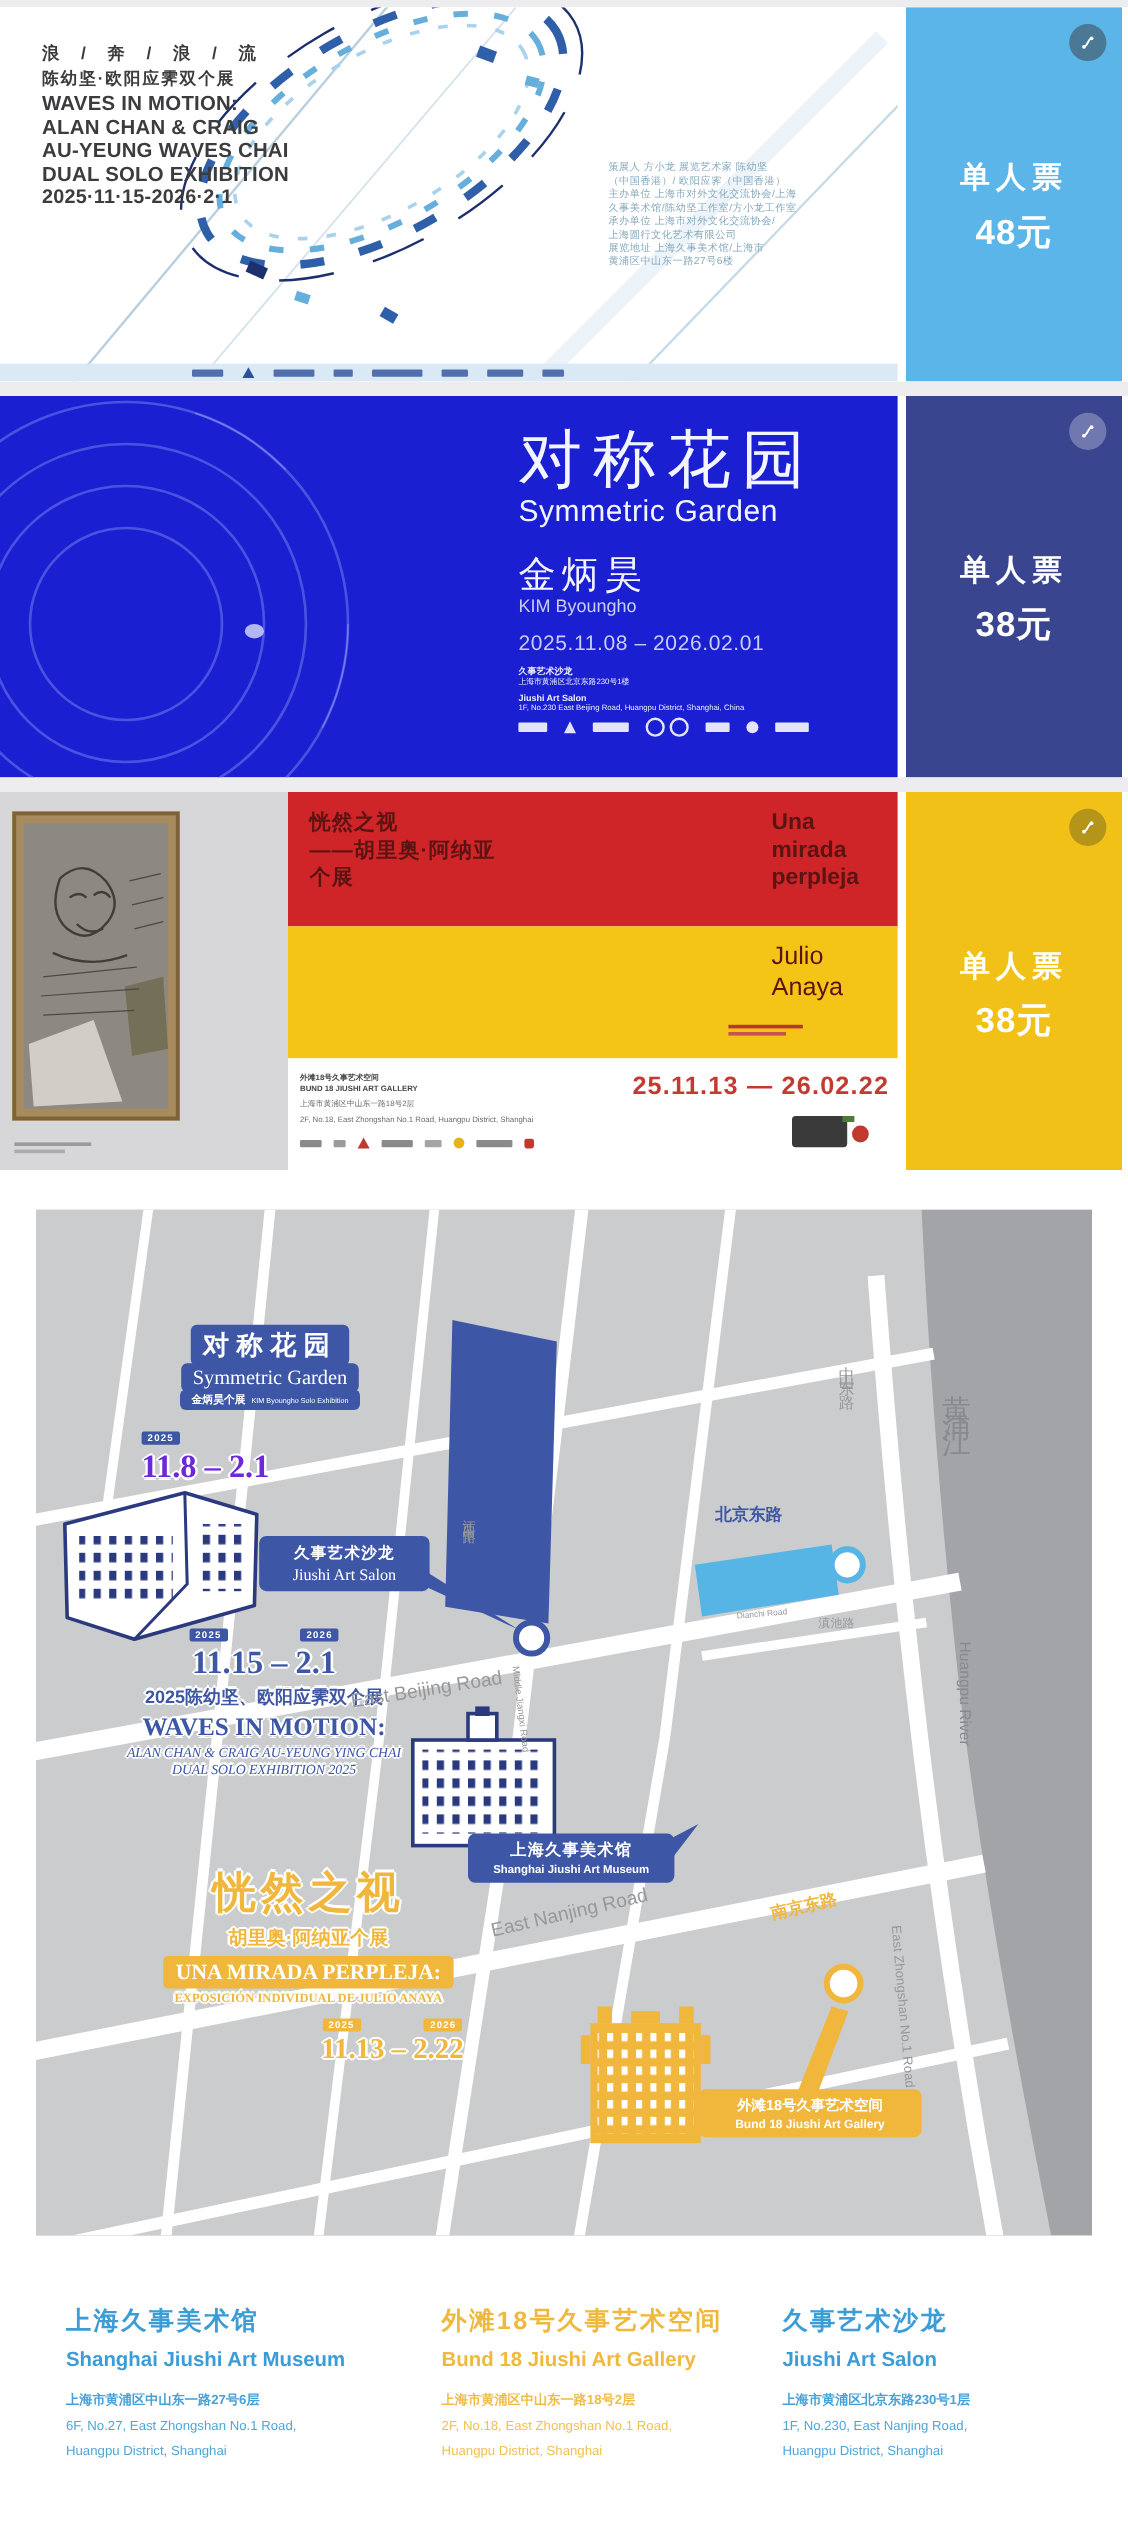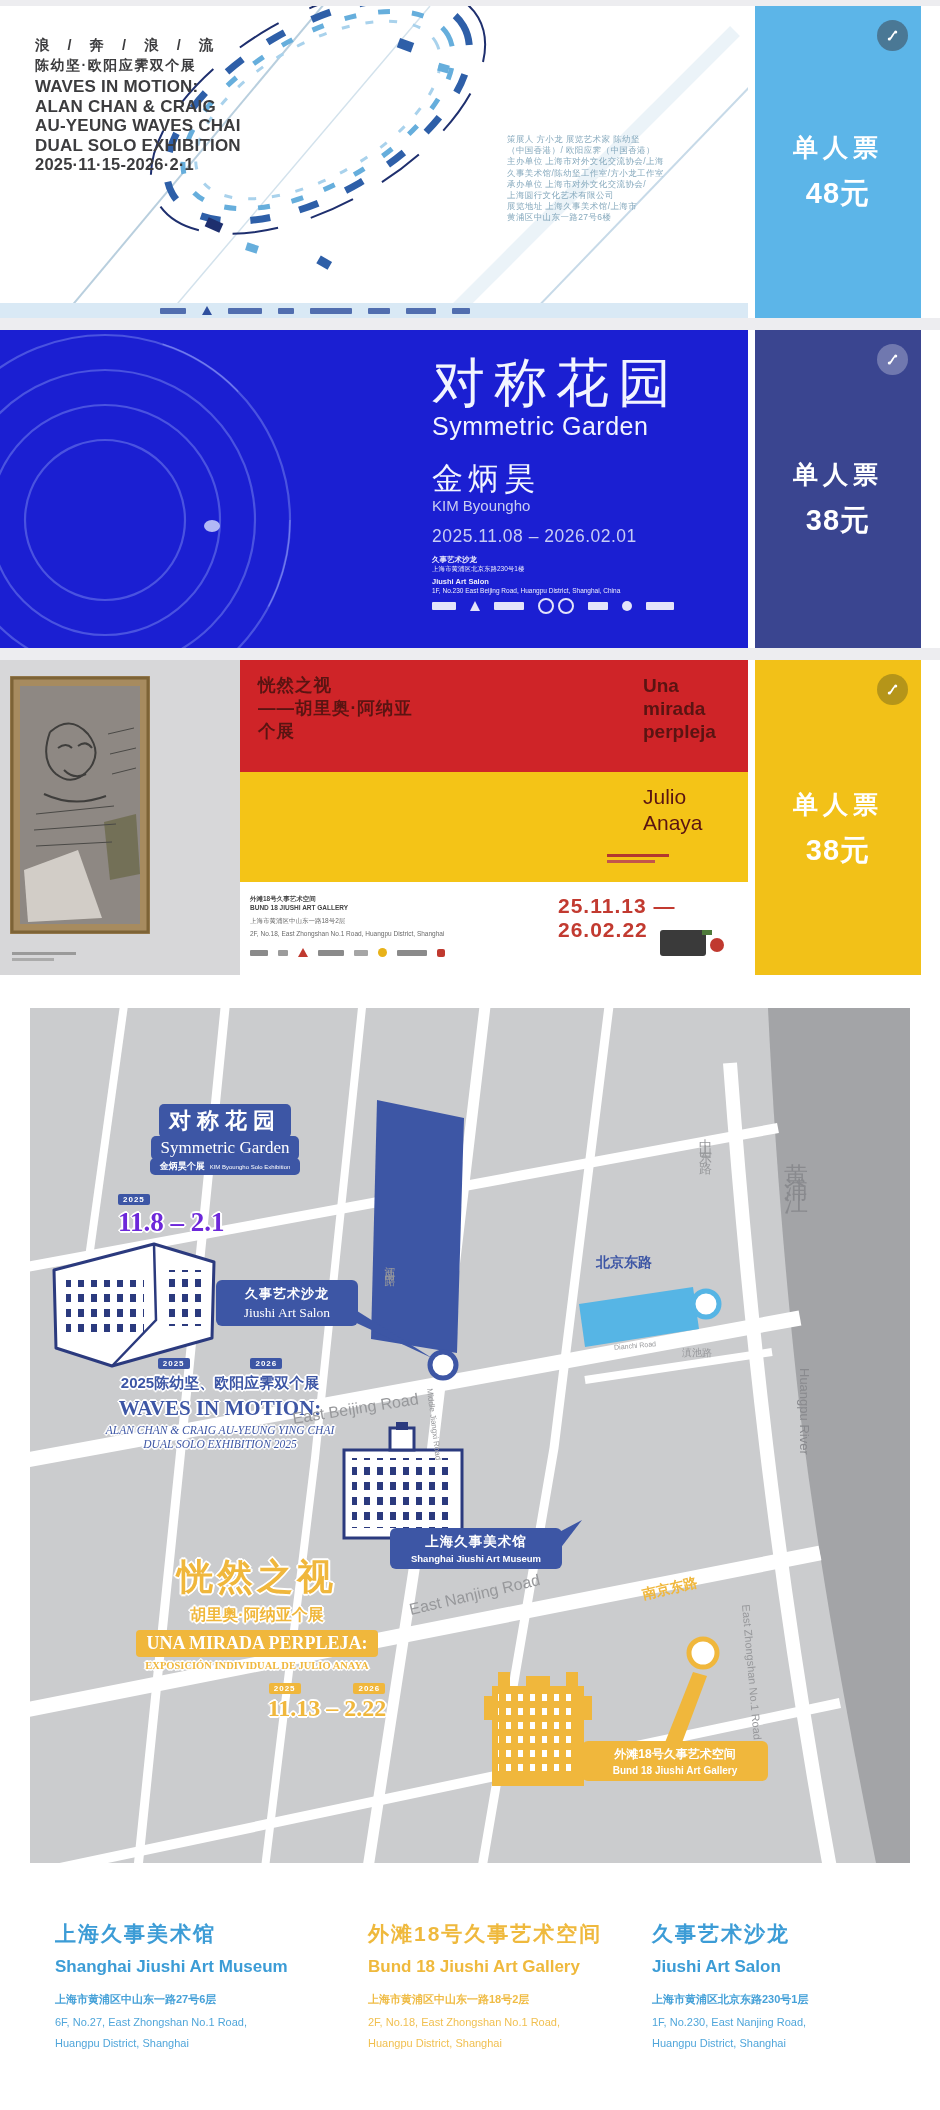--- a/index.html
+++ b/index.html
@@ -2,21 +2,21 @@
 <html><head>
 <meta charset="utf-8">
 <style>
   html,body{margin:0;padding:0;background:#fff;}
   body{font-family:"Liberation Sans","DejaVu Sans",sans-serif;}
   #app{position:relative;width:940px;height:2110px;background:#fff;overflow:hidden;}
   .abs{position:absolute;}
   .sf{font-family:"Liberation Serif","DejaVu Serif",serif;}
   .gapbar{position:absolute;left:0;width:940px;background:#EDEDF0;}
   .ticket{position:absolute;left:0;width:940px;overflow:hidden;}
-  .price{position:absolute;left:755px;width:166px;top:0;color:#fff;text-align:center;}
+  .price{position:absolute;left:755px;width:180px;top:0;color:#fff;text-align:center;}
   .price .pl{font-size:25px;letter-spacing:5px;font-weight:600;}
   .price .pv{font-size:29px;font-weight:bold;margin-top:10px;letter-spacing:1px;}
   .share{position:absolute;top:14px;right:13px;width:31px;height:31px;border-radius:50%;display:flex;align-items:center;justify-content:center;}
   .share svg{width:17px;height:17px;}
   
   .t1-left{position:absolute;left:0;top:0;width:748px;height:312px;background:#fff;}
   .t1t{position:absolute;left:35px;top:30px;color:#3C3C3E;font-weight:800;}
   .t1t div{font-size:17px;line-height:19.5px;letter-spacing:0.2px;}
   .t1t div:nth-child(1){font-size:14.5px;letter-spacing:7px;}
   .t1t div:nth-child(2){font-size:14px;letter-spacing:1.5px;margin-bottom:2px;}
@@ -234,21 +234,21 @@
       <div class="abs" style="left:367px;top:82px;width:62px;height:3px;background:#B3372E;"></div>
       <div class="abs" style="left:367px;top:88px;width:48px;height:3px;background:#C2554C;"></div>
     </div>
     <div class="t3-white">
       <div class="t3i">
         <div class="b">外滩18号久事艺术空间</div>
         <div class="b" style="margin-bottom:4px;">BUND 18 JIUSHI ART GALLERY</div>
         <div style="margin-bottom:4px;">上海市黄浦区中山东一路18号2层</div>
         <div>2F, No.18, East Zhongshan No.1 Road, Huangpu District, Shanghai</div>
       </div>
-      <div class="abs" style="left:318px;top:12px;font-size:21px;font-weight:800;color:#C23A30;letter-spacing:1px;">25.11.13 — 26.02.22</div>
+      <div class="abs" style="left:287px;top:12px;font-size:21px;font-weight:800;color:#C23A30;letter-spacing:1px;">25.11.13 — 26.02.22</div>
       <div class="t3logos">
         <span class="gm" style="width:18px;"></span>
         <span class="gm" style="width:10px;background:#9B9B9B;"></span>
         <span class="tri" style="border-bottom:9px solid #C0392F;"></span>
         <span class="gm" style="width:26px;"></span>
         <span class="gm" style="width:14px;background:#A5A5A5;"></span>
         <span style="width:9px;height:9px;background:#E8B219;border-radius:50%;"></span>
         <span class="gm" style="width:30px;"></span>
         <span style="width:8px;height:8px;background:#C0392F;border-radius:2px;"></span>
       </div>
@@ -341,20 +341,21 @@
       <div style="font-size:13px;font-weight:bold;letter-spacing:1px;">久事艺术沙龙</div>
       <div class="sf" style="font-size:13.5px;margin-top:2px;">Jiushi Art Salon</div>
     </div>
 
     <div class="abs center" style="left:25px;top:344px;width:330px;color:#3D56A5;">
       <div>
         <span class="chip">2025</span>
         <span style="display:inline-block;width:52px;"></span>
         <span class="chip">2026</span>
       </div>
+      <div class="sf ow" style="font-size:27px;font-weight:bold;">11.15 – 2.1</div>
       <div class="ow" style="font-size:15px;font-weight:bold;margin-top:4px;">2025陈幼坚、欧阳应霁双个展</div>
       <div class="sf ow" style="font-size:21px;font-weight:bold;margin-top:3px;">WAVES IN MOTION:</div>
       <div class="sf ow" style="font-size:11.5px;font-style:italic;margin-top:3px;">ALAN CHAN &amp; CRAIG AU-YEUNG YING CHAI</div>
       <div class="sf ow" style="font-size:11.5px;font-style:italic;margin-top:2px;">DUAL SOLO EXHIBITION 2025</div>
     </div>
 
     <div class="callout blueC" style="left:360px;top:520px;width:164px;">
       <div style="font-size:13.5px;font-weight:bold;letter-spacing:1px;">上海久事美术馆</div>
       <div style="font-size:9.5px;font-weight:bold;margin-top:2px;">Shanghai Jiushi Art Museum</div>
     </div>

